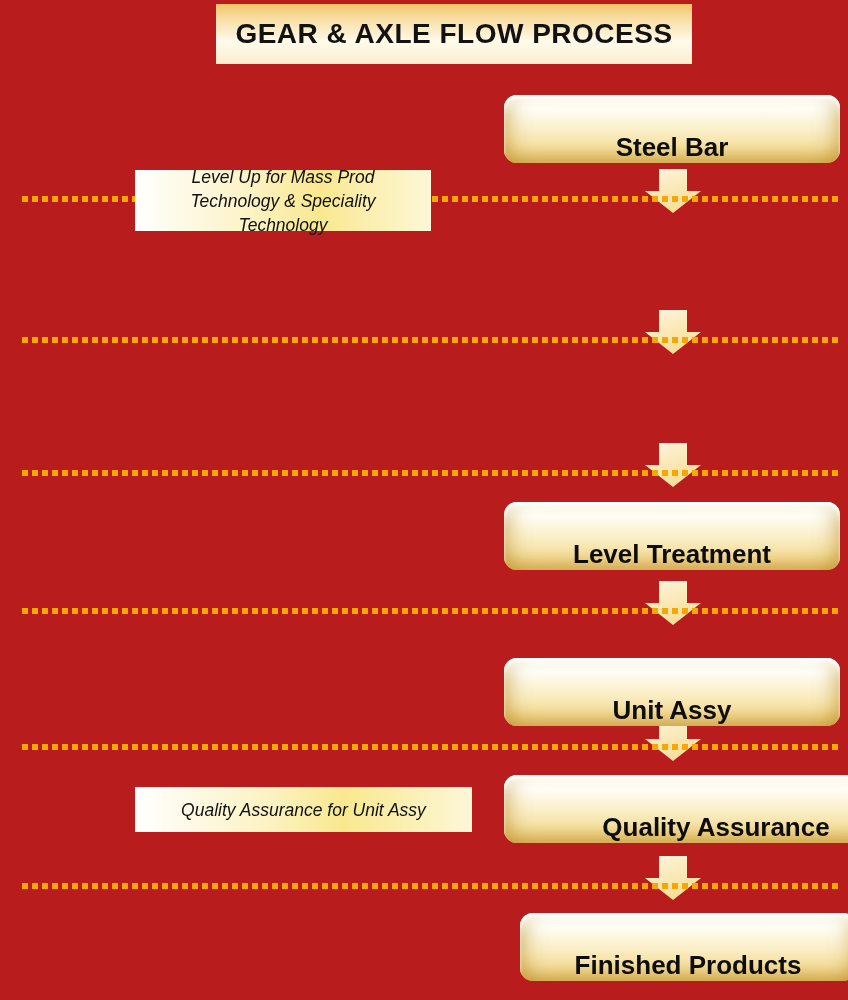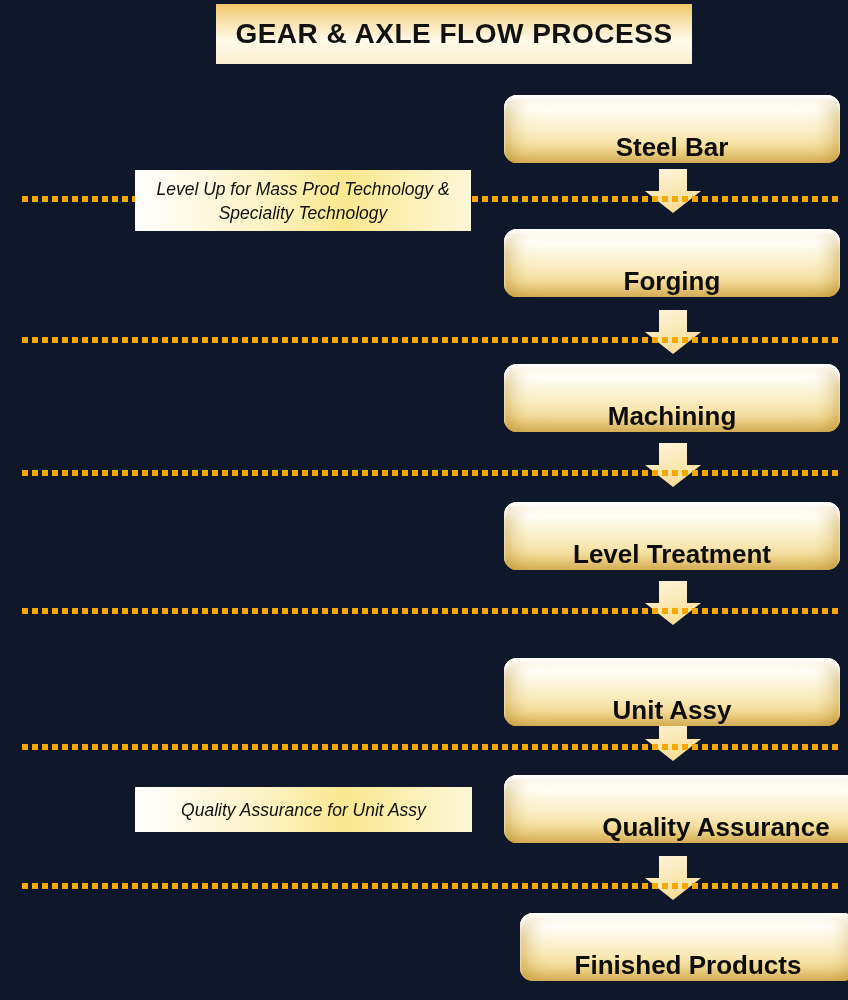--- a/index.html
+++ b/index.html
@@ -5,21 +5,21 @@
   html, body {
     margin: 0;
     padding: 0;
     background: #000;
     font-family: "Liberation Sans", sans-serif;
   }
   .stage {
     position: relative;
     width: 848px;
     height: 1000px;
-    background: #0f172a;
+    background: #b91c1c;
     overflow: hidden;
   }
 
   
   .title-box {
     position: absolute;
     left: 216px; top: 4px;
     width: 476px; height: 60px;
     background: linear-gradient(180deg, #F2C466 0%, #F7DC9E 22%, #FFFAEA 62%, #FBEEcf 100%);
     display: flex; align-items: center; justify-content: center;
@@ -81,21 +81,21 @@
     text-align: center;
     z-index: 3;
   }
   .note-box span {
     font-style: italic;
     font-size: 17.5px;
     line-height: 24px;
     color: #111;
     padding: 0 14px;
   }
-  .note-1 { top: 170px; width: 336px; height: 61px; }
+  .note-1 { top: 170px; width: 296px; height: 61px; }
   .note-2 { top: 787px; width: 337px; height: 45px; }
 
   
   .step-0 { top: 95px; }
   .step-1 { top: 229px; }
   .step-2 { top: 364px; }
   .step-3 { top: 502px; }
   .step-4 { top: 658px; }
   .step-5 { top: 775px; padding-left: 44px; }
   .step-6 { top: 913px; margin-left: 16px; }
@@ -133,26 +133,20 @@
   <div class="flow-arrow arrow-0"></div>
   <div class="flow-arrow arrow-1"></div>
   <div class="flow-arrow arrow-2"></div>
   <div class="flow-arrow arrow-3"></div>
   <div class="flow-arrow arrow-4"></div>
   <div class="flow-arrow arrow-5"></div>
 
   <div class="step-box step-0">
     <span>Steel Bar</span>
   </div>
-  <div class="step-box step-1">
-    <span>Forging</span>
-  </div>
-  <div class="step-box step-2">
-    <span>Machining</span>
-  </div>
   <div class="step-box step-3">
     <span>Level Treatment</span>
   </div>
   <div class="step-box step-4">
     <span>Unit Assy</span>
   </div>
   <div class="step-box step-5">
     <span>Quality Assurance</span>
   </div>
   <div class="step-box step-6">

